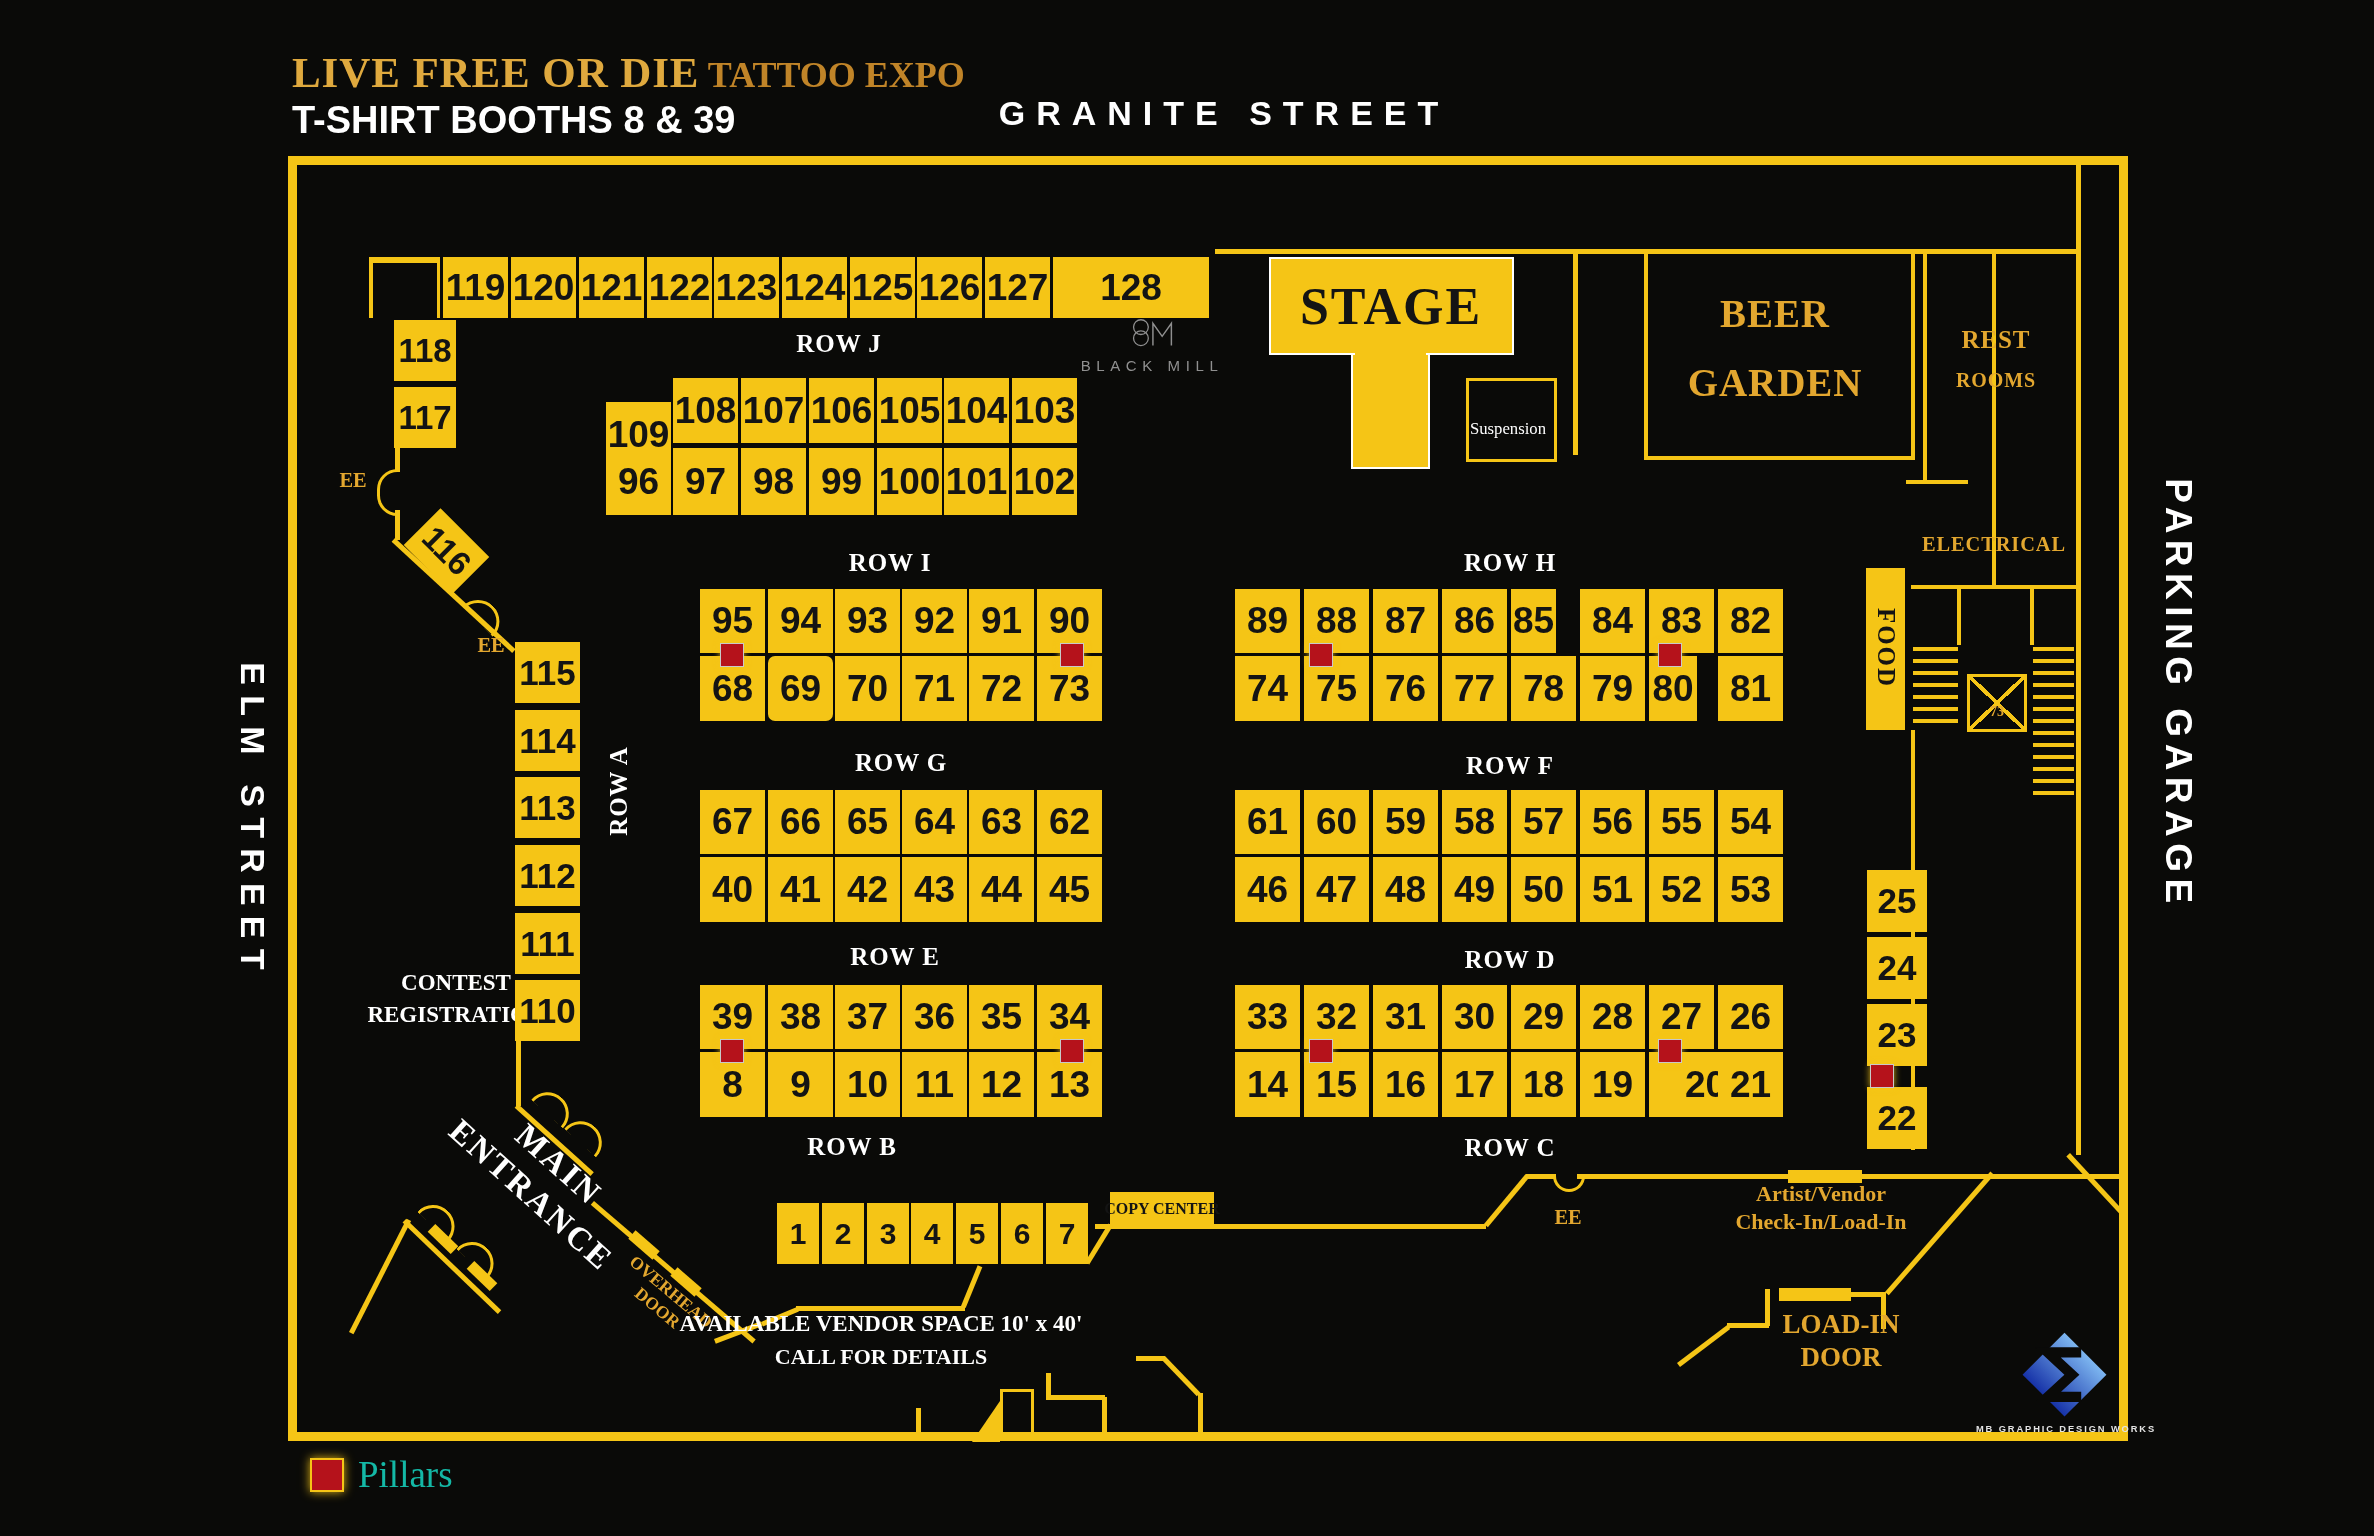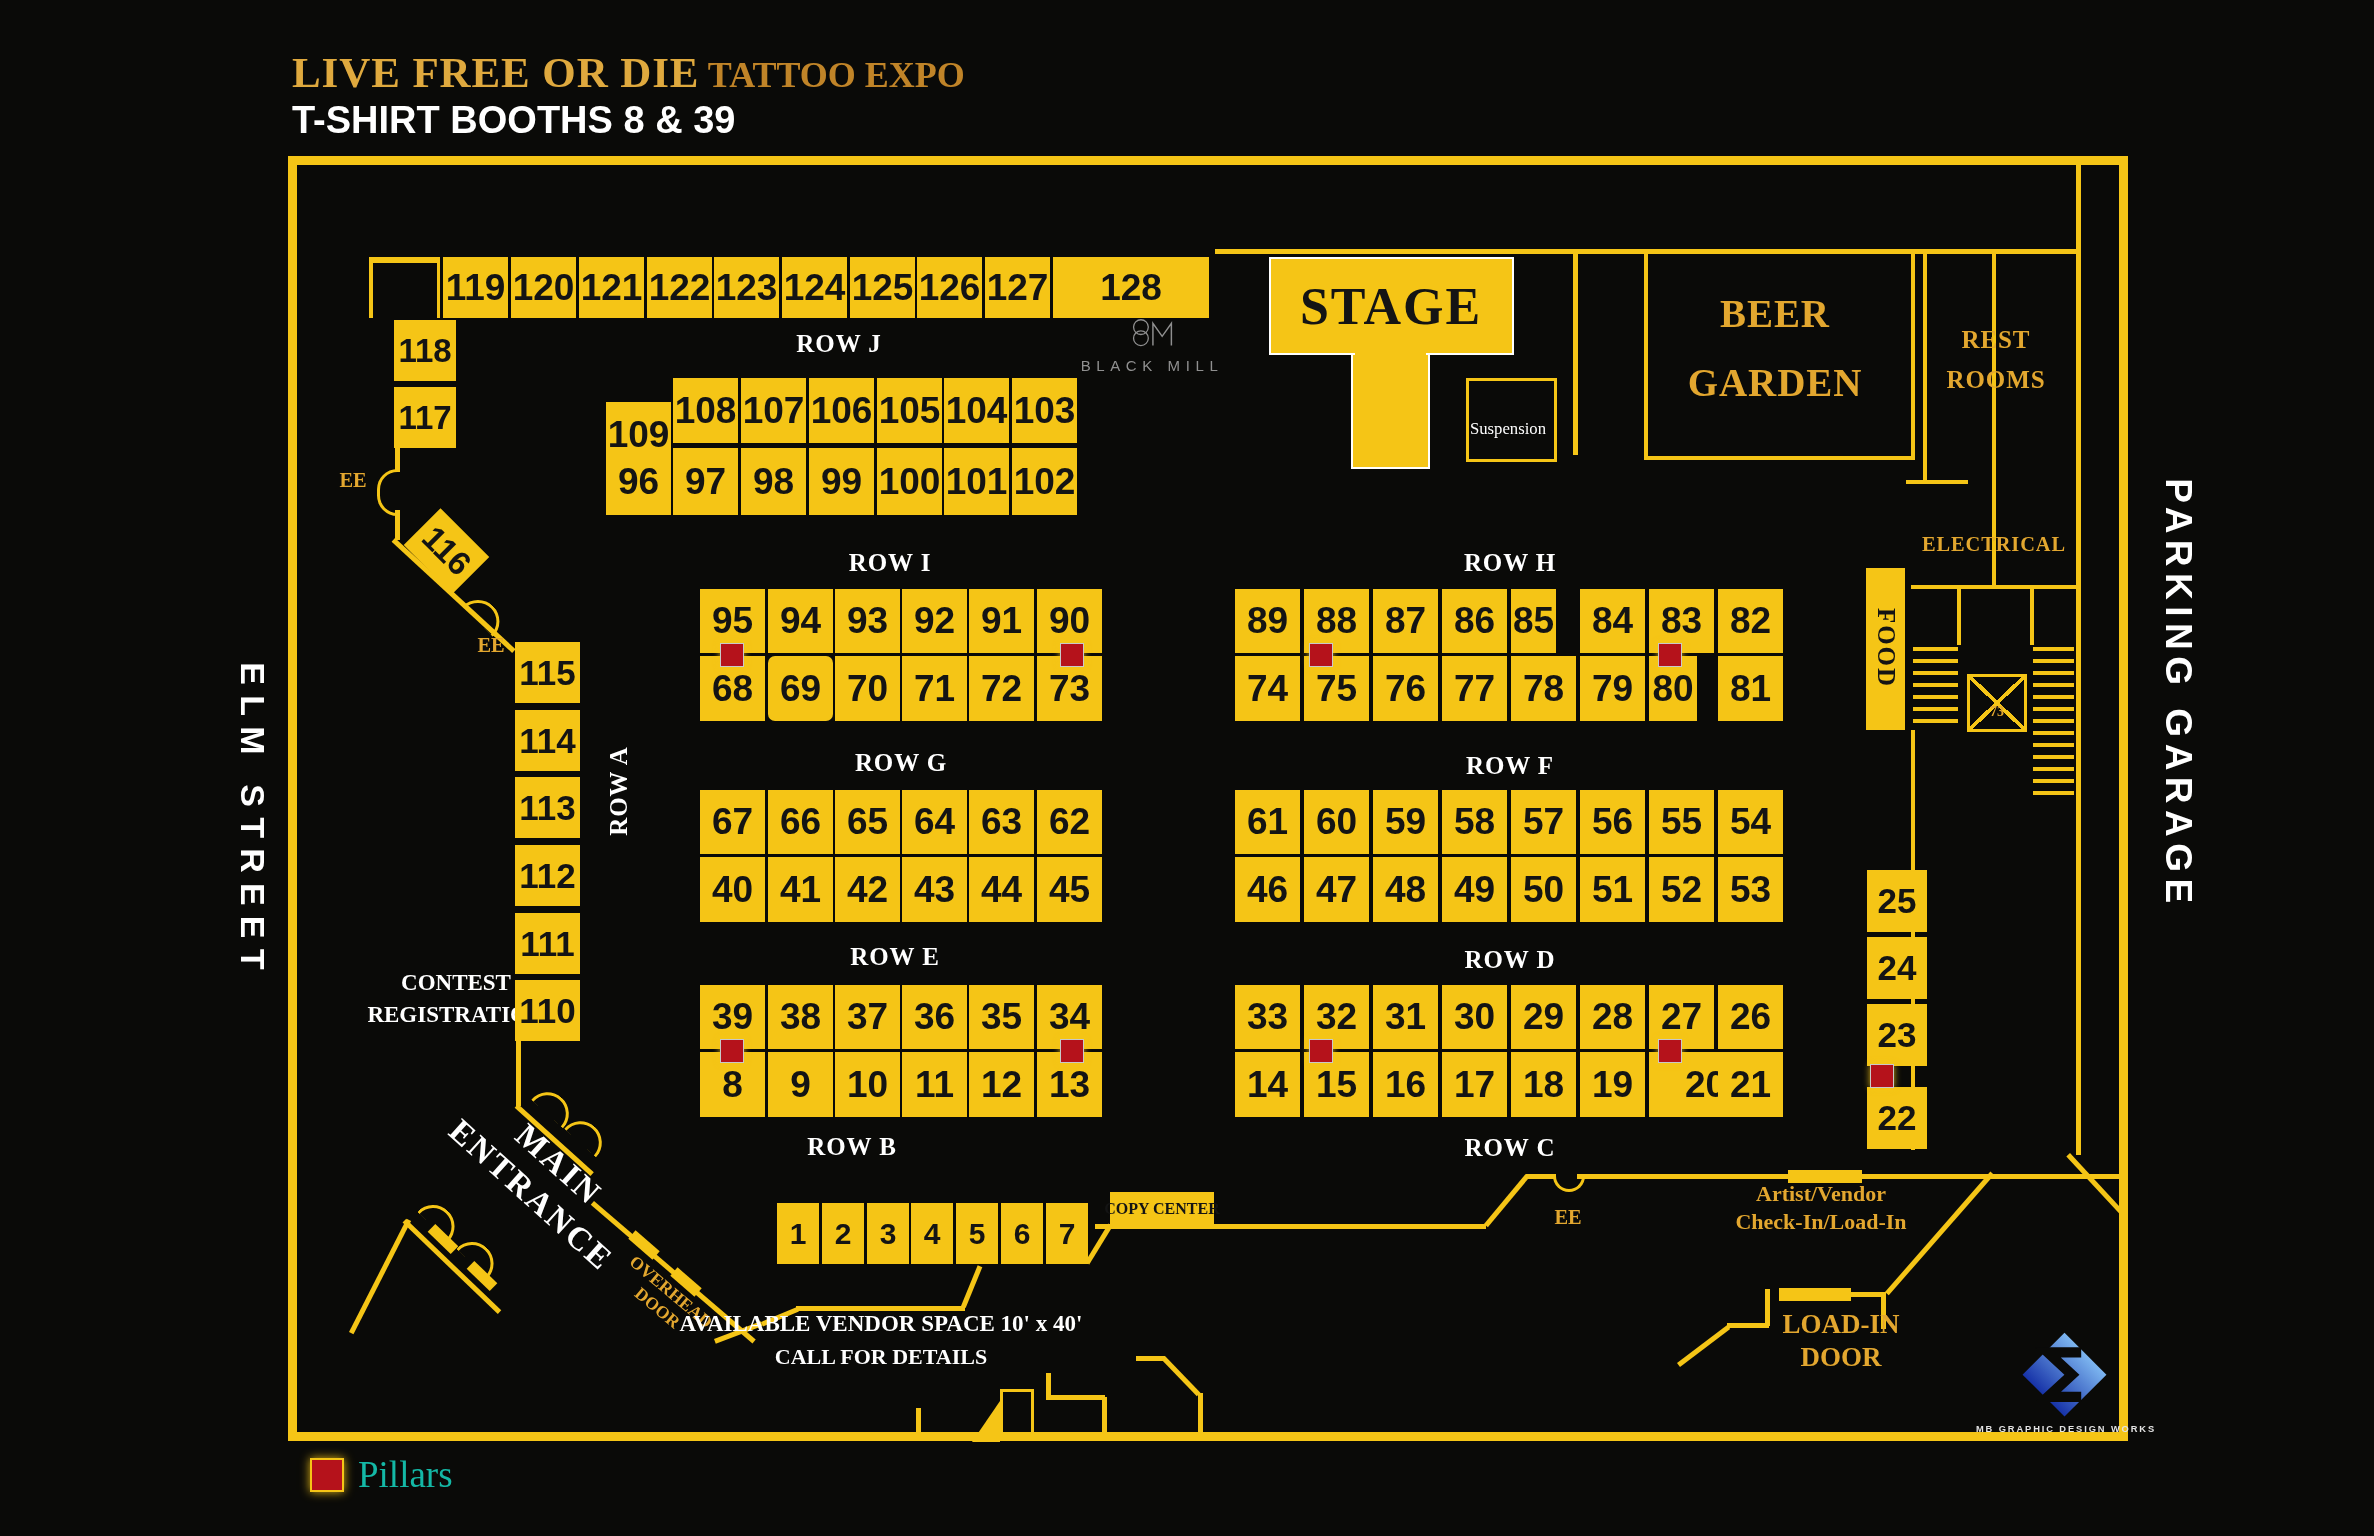--- a/index.html
+++ b/index.html
@@ -26,20 +26,21 @@
 </head>
 <body>
 
 <div class="stage">
 
   <div style="position:absolute;left:292px;top:48px;">
     <span style="font-size:43px;font-weight:bold;color:#DFA93E;letter-spacing:0.9px;">LIVE FREE OR DIE</span><span style="font-size:36px;font-weight:bold;color:#C08428;letter-spacing:0px;"> TATTOO EXPO</span>
     <div style="font-family:'Liberation Sans',sans-serif;font-weight:800;font-size:38px;color:#ffffff;margin-top:1.9px;letter-spacing:0px;">T-SHIRT BOOTHS 8 &amp; 39</div>
   </div>
 
+  <div class="label" style="left:1224px;top:113px;font-family:'Liberation Sans',sans-serif;font-weight:600;font-size:34px;letter-spacing:11px;">GRANITE STREET</div>
   <div class="label" style="left:252px;top:821px;font-family:'Liberation Sans',sans-serif;font-weight:600;font-size:34px;letter-spacing:10.2px;transform:translate(-50%,-50%) rotate(90deg);">ELM STREET</div>
   <div class="label" style="left:2178px;top:694px;font-family:'Liberation Sans',sans-serif;font-weight:600;font-size:37px;letter-spacing:6.5px;transform:translate(-50%,-50%) rotate(90deg);">PARKING GARAGE</div>
 
   <div style="position:absolute;left:288px;top:156px;width:1822px;height:1267px;border:9.3px solid #F5C516;"></div>
 
   <div class="wall" style="left:1215px;top:249px;width:863px;height:4.6px;"></div>
   <div class="wall" style="left:1573px;top:249px;width:4.6px;height:206px;"></div>
   <div class="wall" style="left:2076px;top:160px;width:4.6px;height:995px;"></div>
   <div class="wall" style="left:1923px;top:250px;width:3.7px;height:233px;"></div>
   <div class="wall" style="left:1992px;top:250px;width:3.7px;height:338px;"></div>
@@ -117,21 +118,21 @@
   <div class="label" style="left:1391px;top:306px;color:#141414;font-size:52px;letter-spacing:1.9px;">STAGE</div>
 
   <div class="outline" style="left:1466px;top:378px;width:85px;height:78px;border-width:3.7px;"></div>
   <div class="label" style="left:1508px;top:429px;font-weight:normal;font-size:16.7px;">Suspension</div>
 
   <div class="outline" style="left:1644px;top:250px;width:263px;height:202px;"></div>
   <div class="label gold" style="left:1775px;top:313px;font-size:39px;letter-spacing:0.9px;">BEER</div>
   <div class="label gold" style="left:1775px;top:382px;font-size:39px;letter-spacing:0.9px;">GARDEN</div>
 
   <div class="label gold" style="left:1996px;top:340px;font-size:25px;letter-spacing:0.9px;">REST</div>
-  <div class="label gold" style="left:1996px;top:380px;font-size:25px;letter-spacing:0.9px;">ROOMS</div>
+  <div class="label gold" style="left:1996px;top:380px;font-size:20px;letter-spacing:0.9px;">ROOMS</div>
   <div class="label gold" style="left:1994px;top:544px;font-size:20.4px;letter-spacing:0.9px;">ELECTRICAL</div>
   <div style="position:absolute;left:1866px;top:568px;width:39px;height:162px;background:#F5C516;"></div>
   <div class="label" style="left:1886px;top:648px;color:#141414;font-size:25px;letter-spacing:1.9px;transform:translate(-50%,-50%) rotate(90deg);">FOOD</div>
 
   <div style="position:absolute;left:1110px;top:1192px;width:104px;height:32px;background:#F5C516;"></div>
   <div class="label" style="left:1162px;top:1209px;color:#141414;font-size:16px;">COPY CENTER</div>
 
   <div class="label rowlabel" style="left:839px;top:344px;">ROW J</div>
   <div class="label rowlabel" style="left:890px;top:563px;">ROW I</div>
   <div class="label rowlabel" style="left:1510px;top:563px;">ROW H</div>

